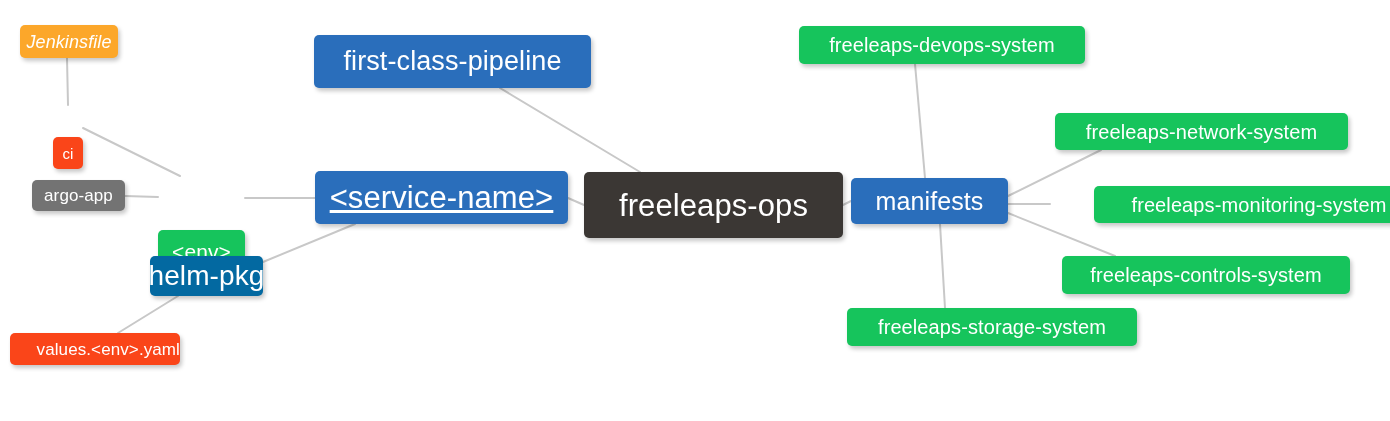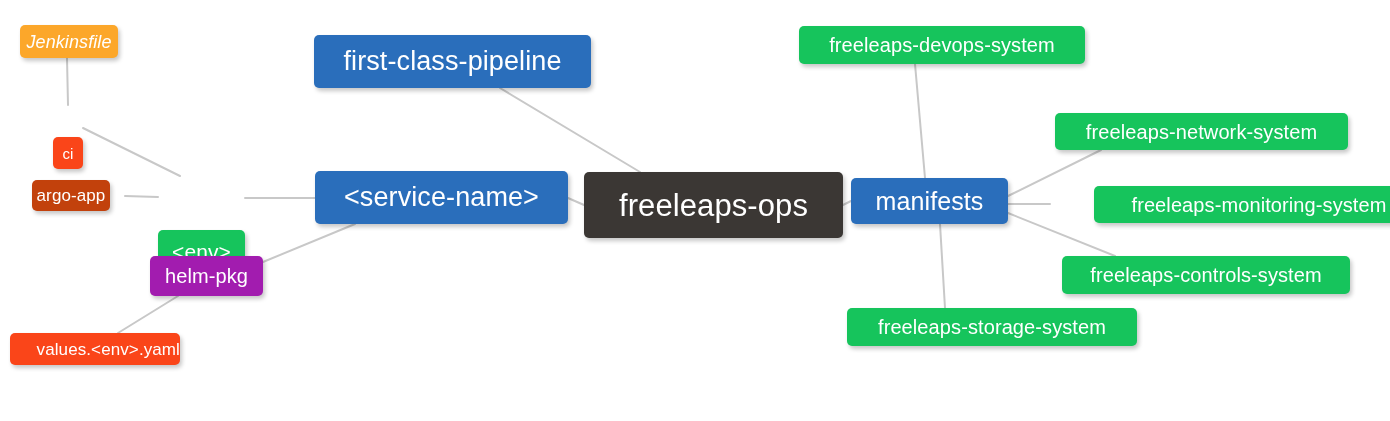--- a/index.html
+++ b/index.html
@@ -63,42 +63,42 @@
       <line x1="925" y1="178" x2="915" y2="64" stroke="#c8c8c8" stroke-width="2" stroke-linecap="round"></line>
       <line x1="1008" y1="196" x2="1101" y2="150" stroke="#c8c8c8" stroke-width="2" stroke-linecap="round"></line>
       <line x1="1008" y1="204" x2="1050" y2="204" stroke="#c8c8c8" stroke-width="2" stroke-linecap="round"></line>
       <line x1="1008" y1="213" x2="1115" y2="256" stroke="#c8c8c8" stroke-width="2" stroke-linecap="round"></line>
       <line x1="940" y1="224" x2="945" y2="308" stroke="#c8c8c8" stroke-width="2" stroke-linecap="round"></line>
     </svg>
   <div id="node-layer">
       <div class="node" style="left: 584px; top: 172px; width: 259px; height: 66px; background: rgb(59, 55, 52); font-size: 31px;">
         <span class="node-label">freeleaps-ops</span>
       </div>
-      <div class="node" style="left: 315px; top: 171px; width: 253px; height: 53px; background: rgb(42, 110, 187); font-size: 27px;">
+      <div class="node" style="left: 315px; top: 171px; width: 253px; height: 53px; background: rgb(42, 110, 187); font-size: 31px; text-decoration: underline;">
         <span class="node-label">&lt;service-name&gt;</span>
       </div>
       <div class="node" style="left: 314px; top: 35px; width: 277px; height: 53px; background: rgb(42, 110, 187); font-size: 27px;">
         <span class="node-label">first-class-pipeline</span>
       </div>
       <div class="node" style="left: 851px; top: 178px; width: 157px; height: 46px; background: rgb(42, 110, 187); font-size: 25px;">
         <span class="node-label">manifests</span>
       </div>
       <div class="node" style="left: 158px; top: 182px; width: 87px; height: 43px; background: rgb(22, 196, 92); font-size: 21px; margin-top: 48px;">
         <span class="node-label">&lt;env&gt;</span>
       </div>
-      <div class="node" style="left: 150px; top: 256px; width: 113px; height: 40px; background: #a21caf; font-size: 20px;">
+      <div class="node" style="left: 150px; top: 256px; width: 113px; height: 40px; background: #0369a1; font-size: 28px;">
         <span class="node-label">helm-pkg</span>
       </div>
       <div class="node" style="left: 20px; top: 25px; width: 98px; height: 33px; background: rgb(252, 167, 42); font-size: 18px; font-style: italic;">
         <span class="node-label">Jenkinsfile</span>
       </div>
       <div class="node" style="left: 53px; top: 105px; width: 30px; height: 32px; background: rgb(250, 69, 25); font-size: 15px; margin-top: 32px;">
         <span class="node-label">ci</span>
       </div>
-      <div class="node" style="left: 32px; top: 180px; width: 78px; height: 31px; background: #c2410c; font-size: 17px;">
+      <div class="node" style="left: 32px; top: 180px; width: 93px; height: 31px; background: #737373; font-size: 17px;">
         <span class="node-label">argo-app</span>
       </div>
       <div class="node" style="left: 10px; top: 333px; width: 170px; height: 32px; background: rgb(250, 69, 25); font-size: 17px; justify-content: flex-end;">
         <span class="node-label">values.&lt;env&gt;.yaml</span>
       </div>
       <div class="node" style="left: 799px; top: 26px; width: 286px; height: 38px; background: rgb(22, 196, 92); font-size: 20px;">
         <span class="node-label">freeleaps-devops-system</span>
       </div>
       <div class="node" style="left: 1055px; top: 113px; width: 293px; height: 37px; background: rgb(22, 196, 92); font-size: 20px; justify-content: center;">
         <span class="node-label">freeleaps-network-system</span>

